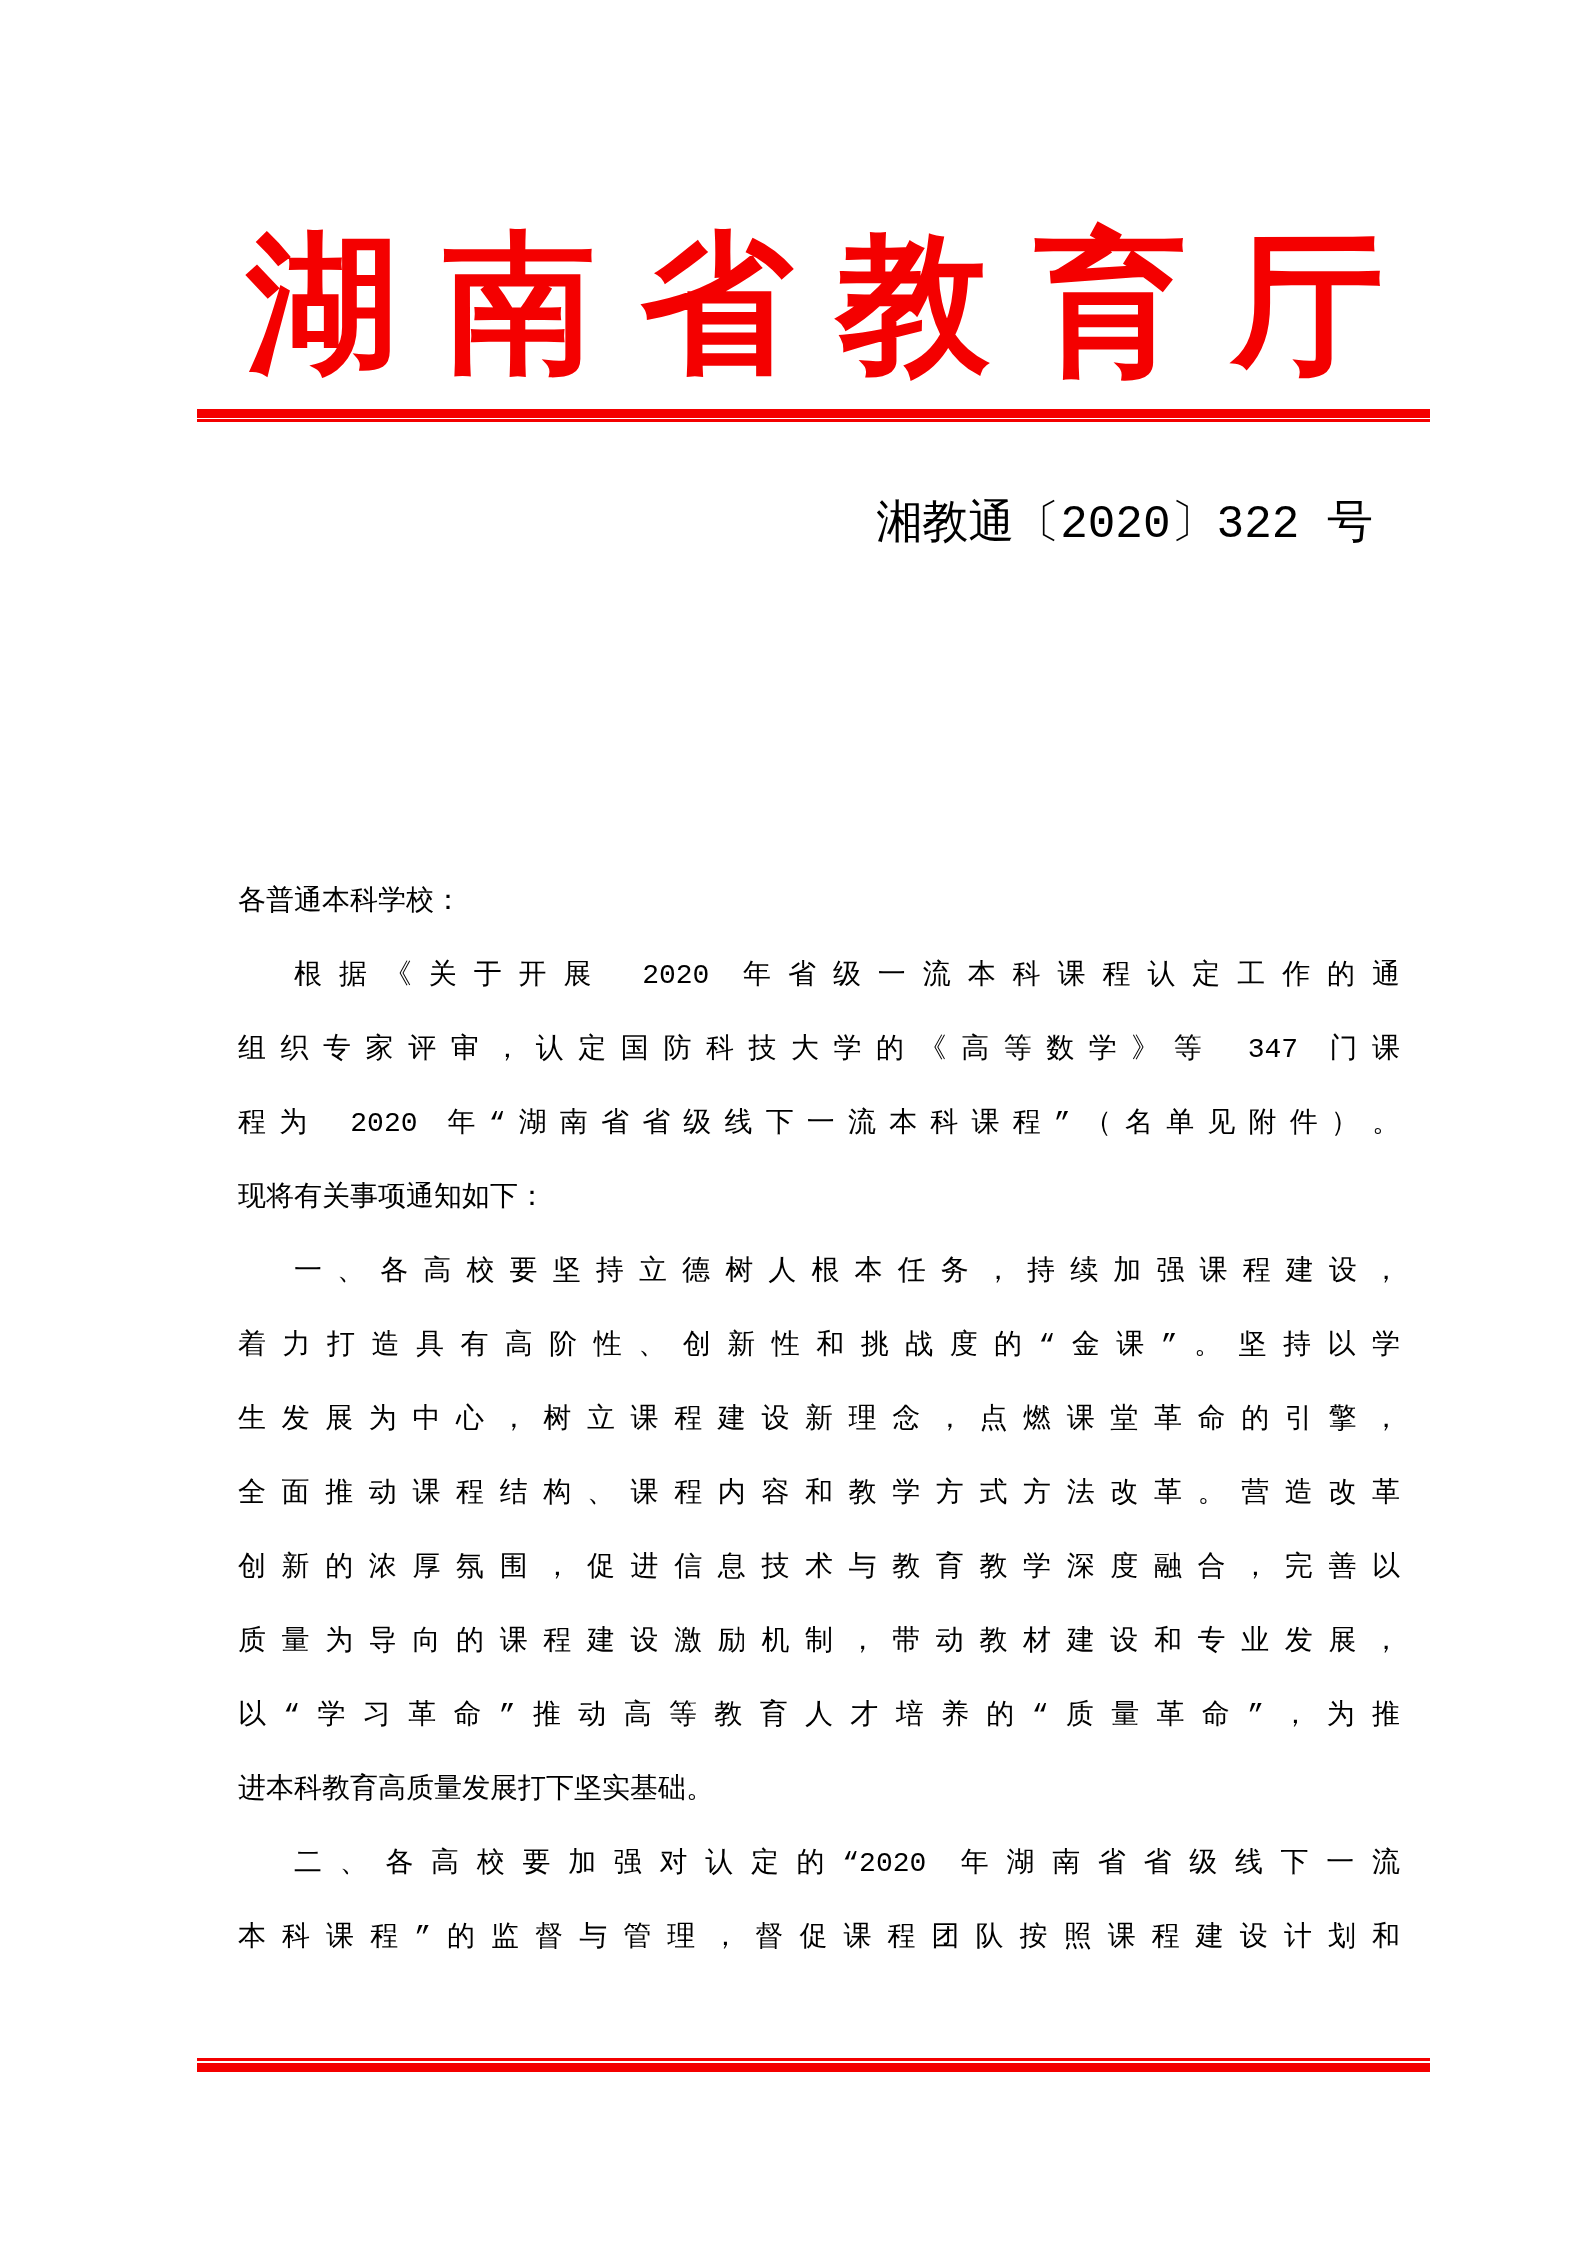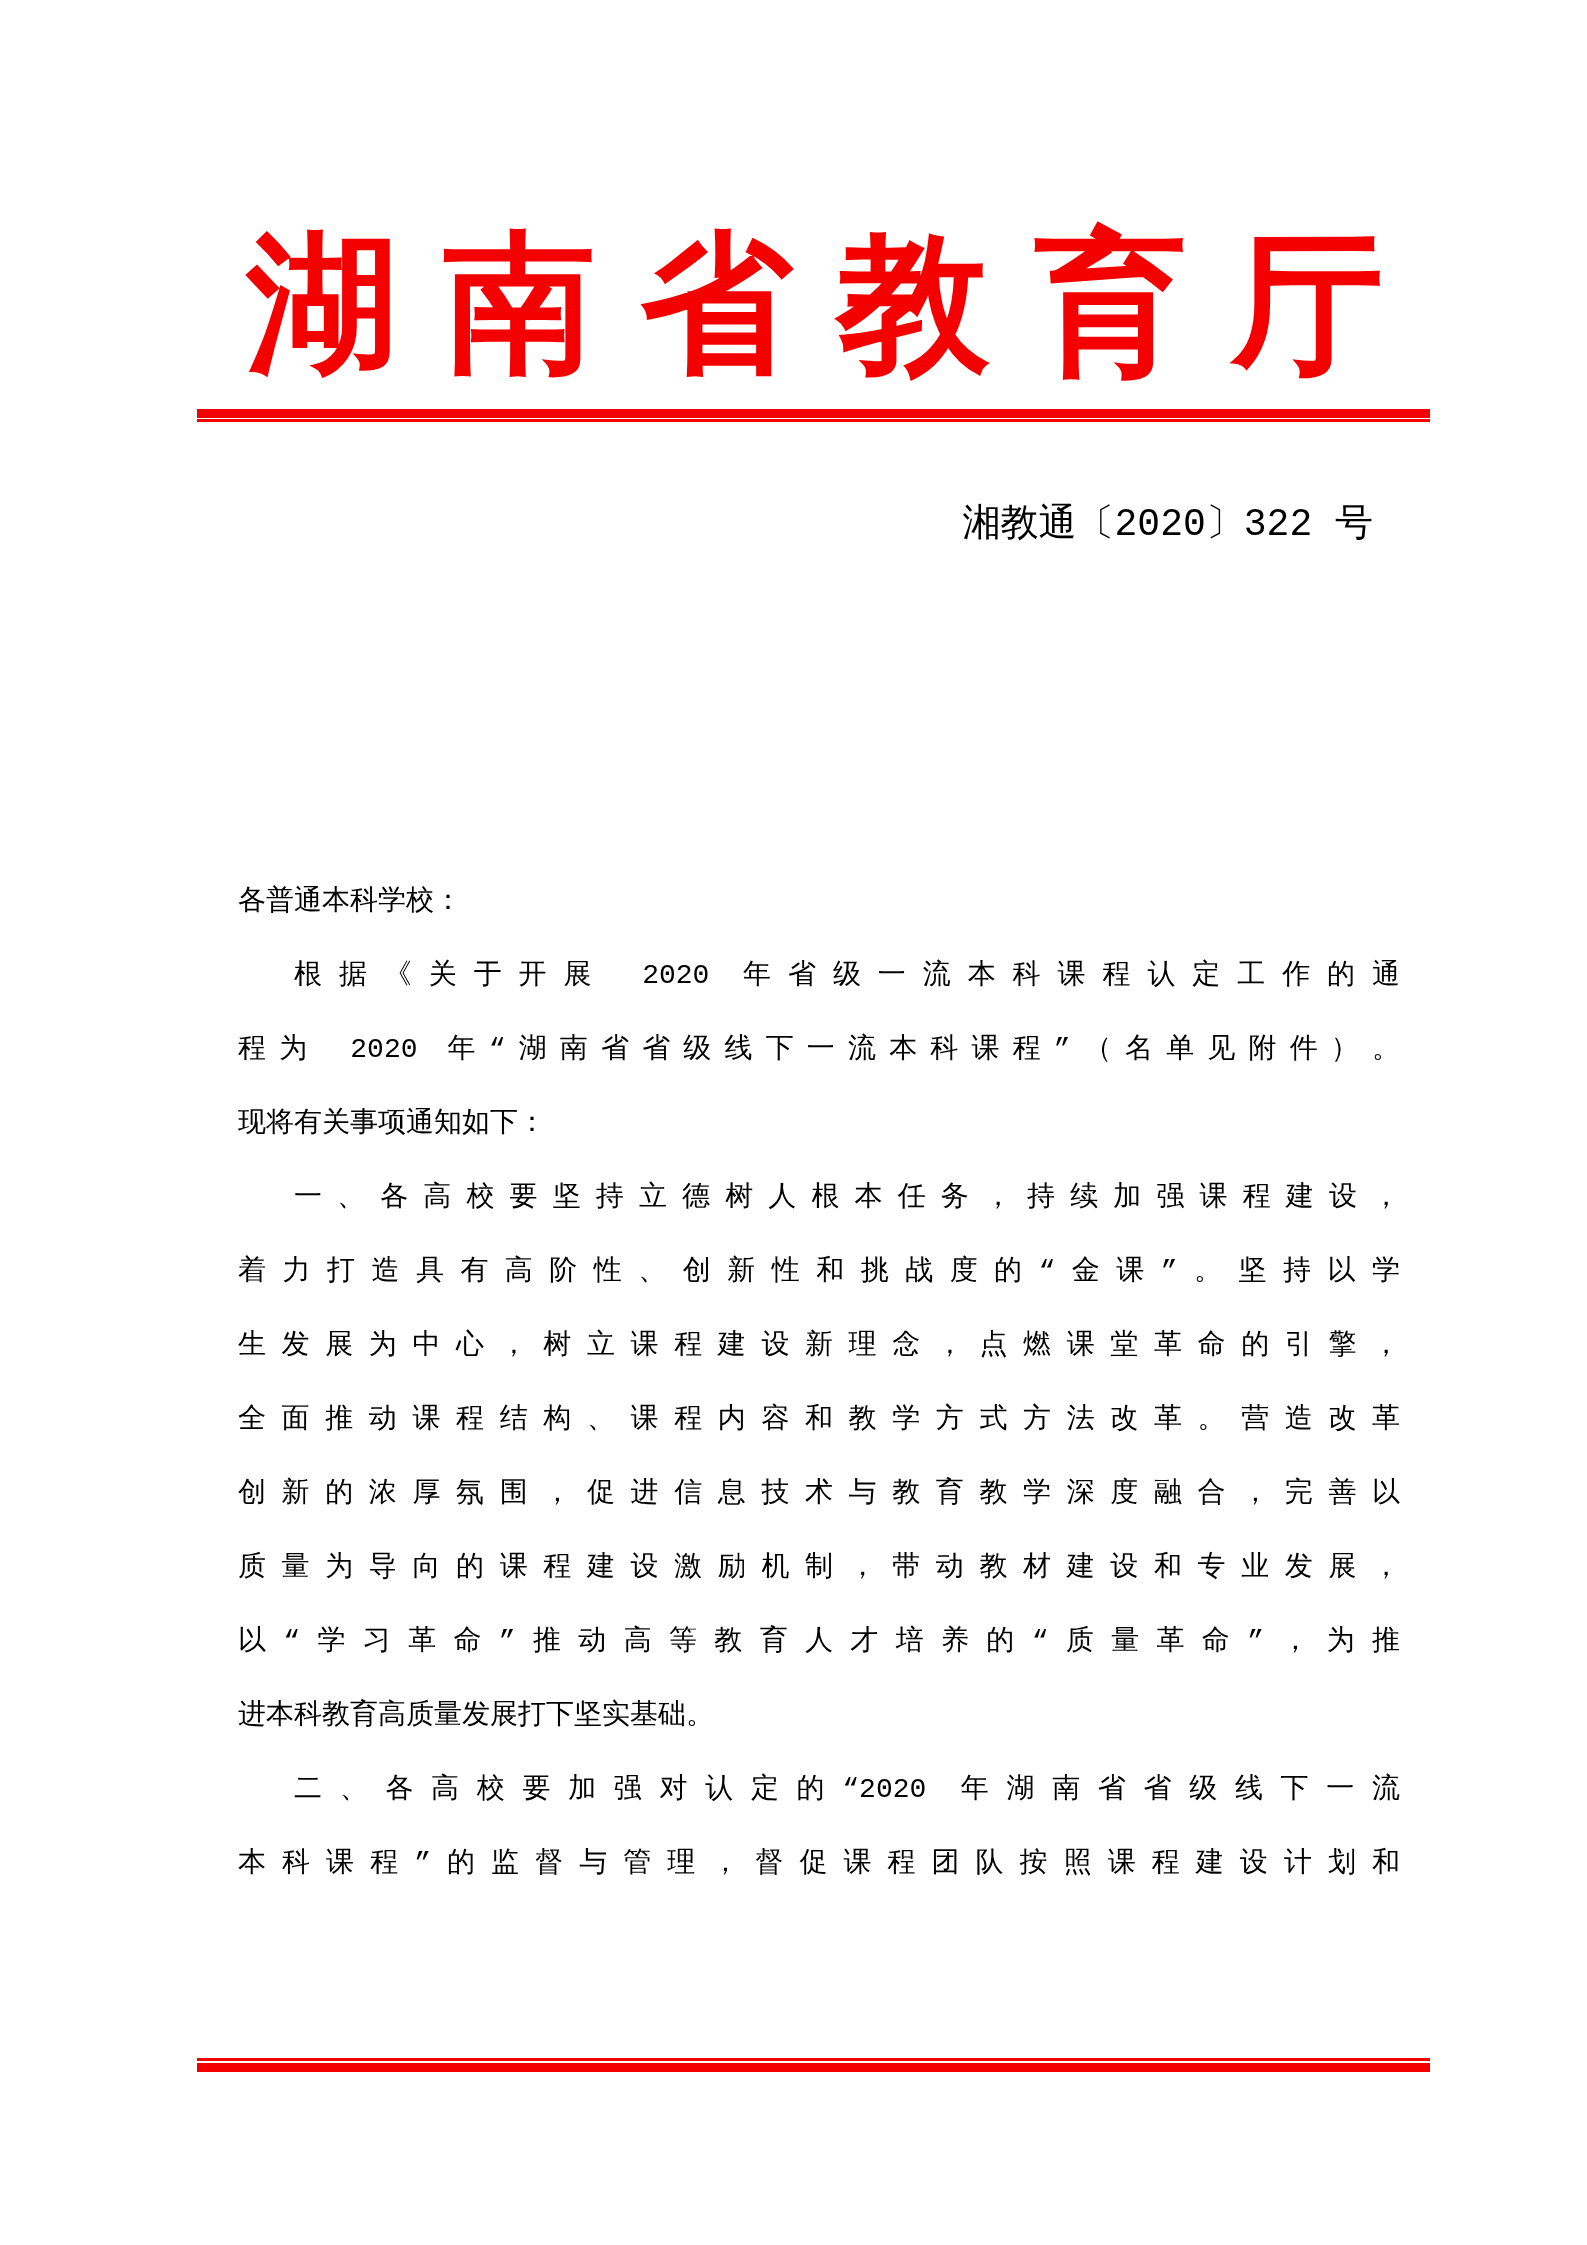--- a/index.html
+++ b/index.html
@@ -34,21 +34,21 @@
     left: 197px;
     width: 1233px;
     height: 13px;
     border-top: 9px solid var(--red, #f40000);
     border-bottom: 3px solid var(--red, #f40000);
   }
   .doc-number {
     position: absolute;
     top: 483px;
     right: 214px;
-    font-size: 38px;
+    font-size: 46px;
     line-height: 52px;
     white-space: nowrap;
   }
   .doc-title {
     position: absolute;
     top: 615px;
     left: 200px;
     width: 1230px;
     text-align: center;
     font-size: 59px;
@@ -84,20 +84,21 @@
   <div class="agency-name">湖南省教育厅</div>
 
   <div class="rule-top"></div>
 
   <div class="doc-number">湘教通〔2020〕322 号</div>
 
 
   <div class="doc-body">
       <div class="line">各普通本科学校：</div>
       <div class="line fill indent">根据《关于开展 2020 年省级一流本科课程认定工作的通</div>
+      <div class="line fill">组织专家评审，认定国防科技大学的《高等数学》等 347 门课</div>
       <div class="line fill">程为 2020 年“湖南省省级线下一流本科课程”（名单见附件）。</div>
       <div class="line">现将有关事项通知如下：</div>
       <div class="line fill indent">一、各高校要坚持立德树人根本任务，持续加强课程建设，</div>
       <div class="line fill">着力打造具有高阶性、创新性和挑战度的“金课”。坚持以学</div>
       <div class="line fill">生发展为中心，树立课程建设新理念，点燃课堂革命的引擎，</div>
       <div class="line fill">全面推动课程结构、课程内容和教学方式方法改革。营造改革</div>
       <div class="line fill">创新的浓厚氛围，促进信息技术与教育教学深度融合，完善以</div>
       <div class="line fill">质量为导向的课程建设激励机制，带动教材建设和专业发展，</div>
       <div class="line fill">以“学习革命”推动高等教育人才培养的“质量革命”，为推</div>
       <div class="line">进本科教育高质量发展打下坚实基础。</div>

